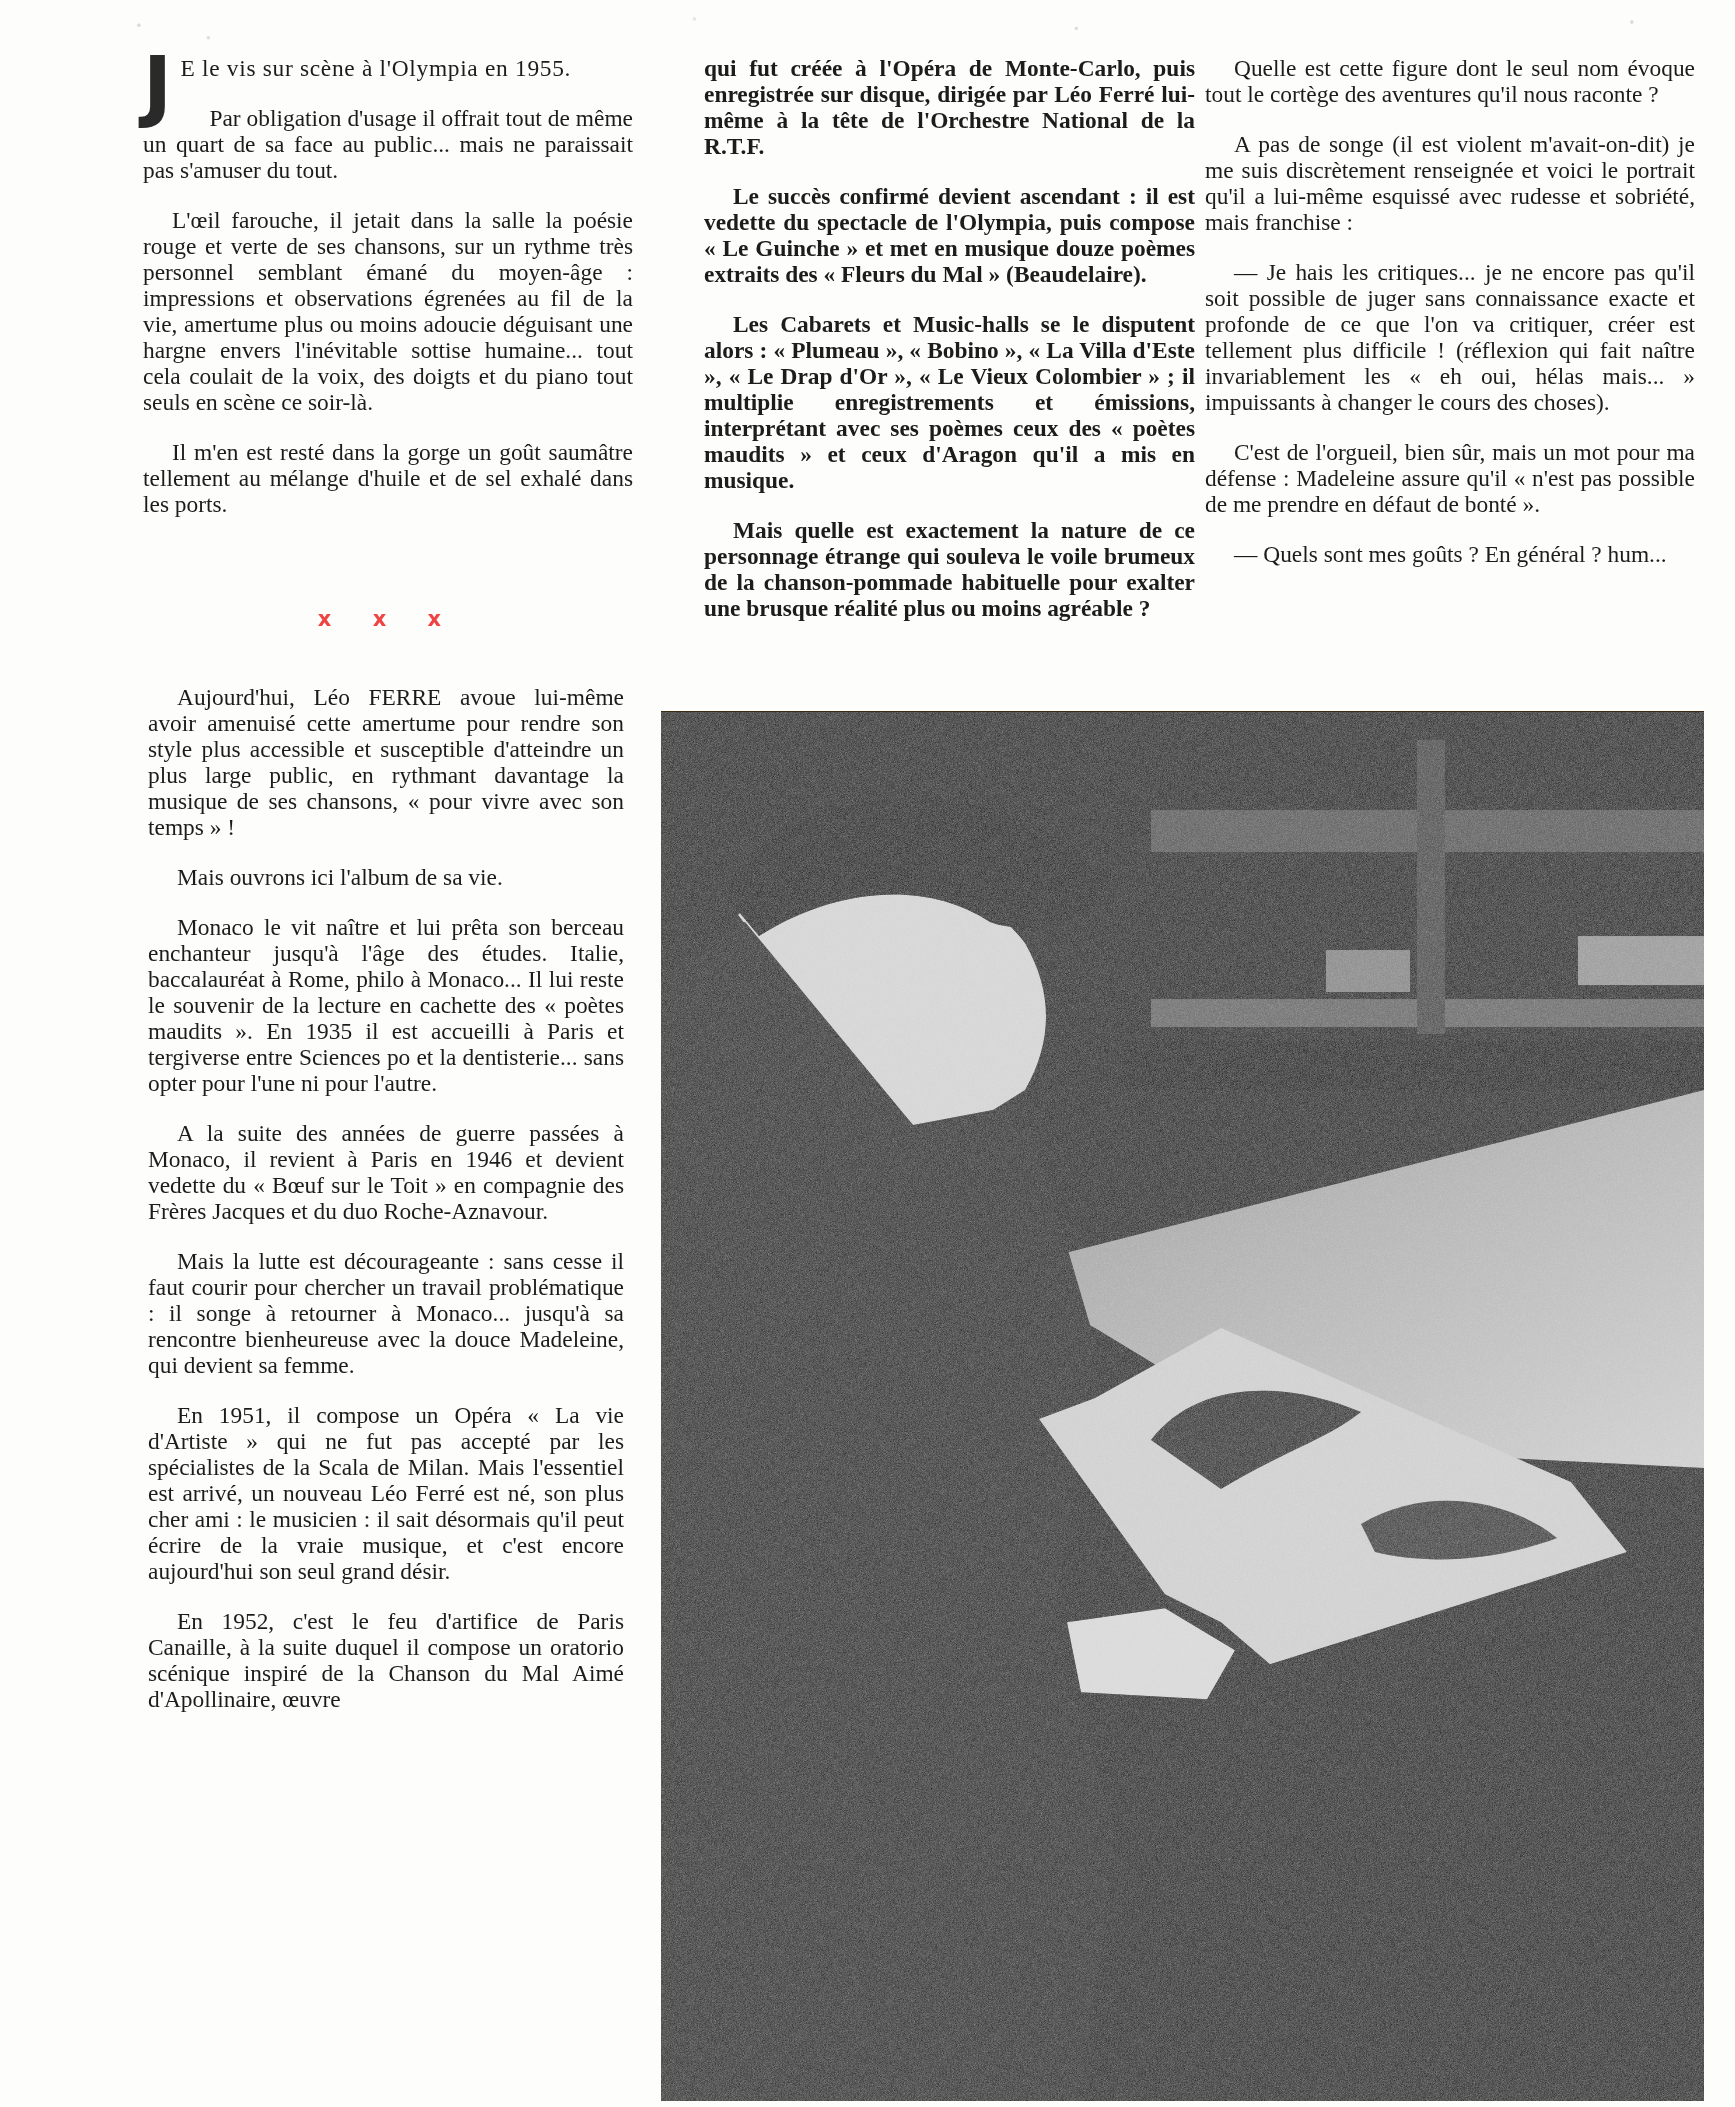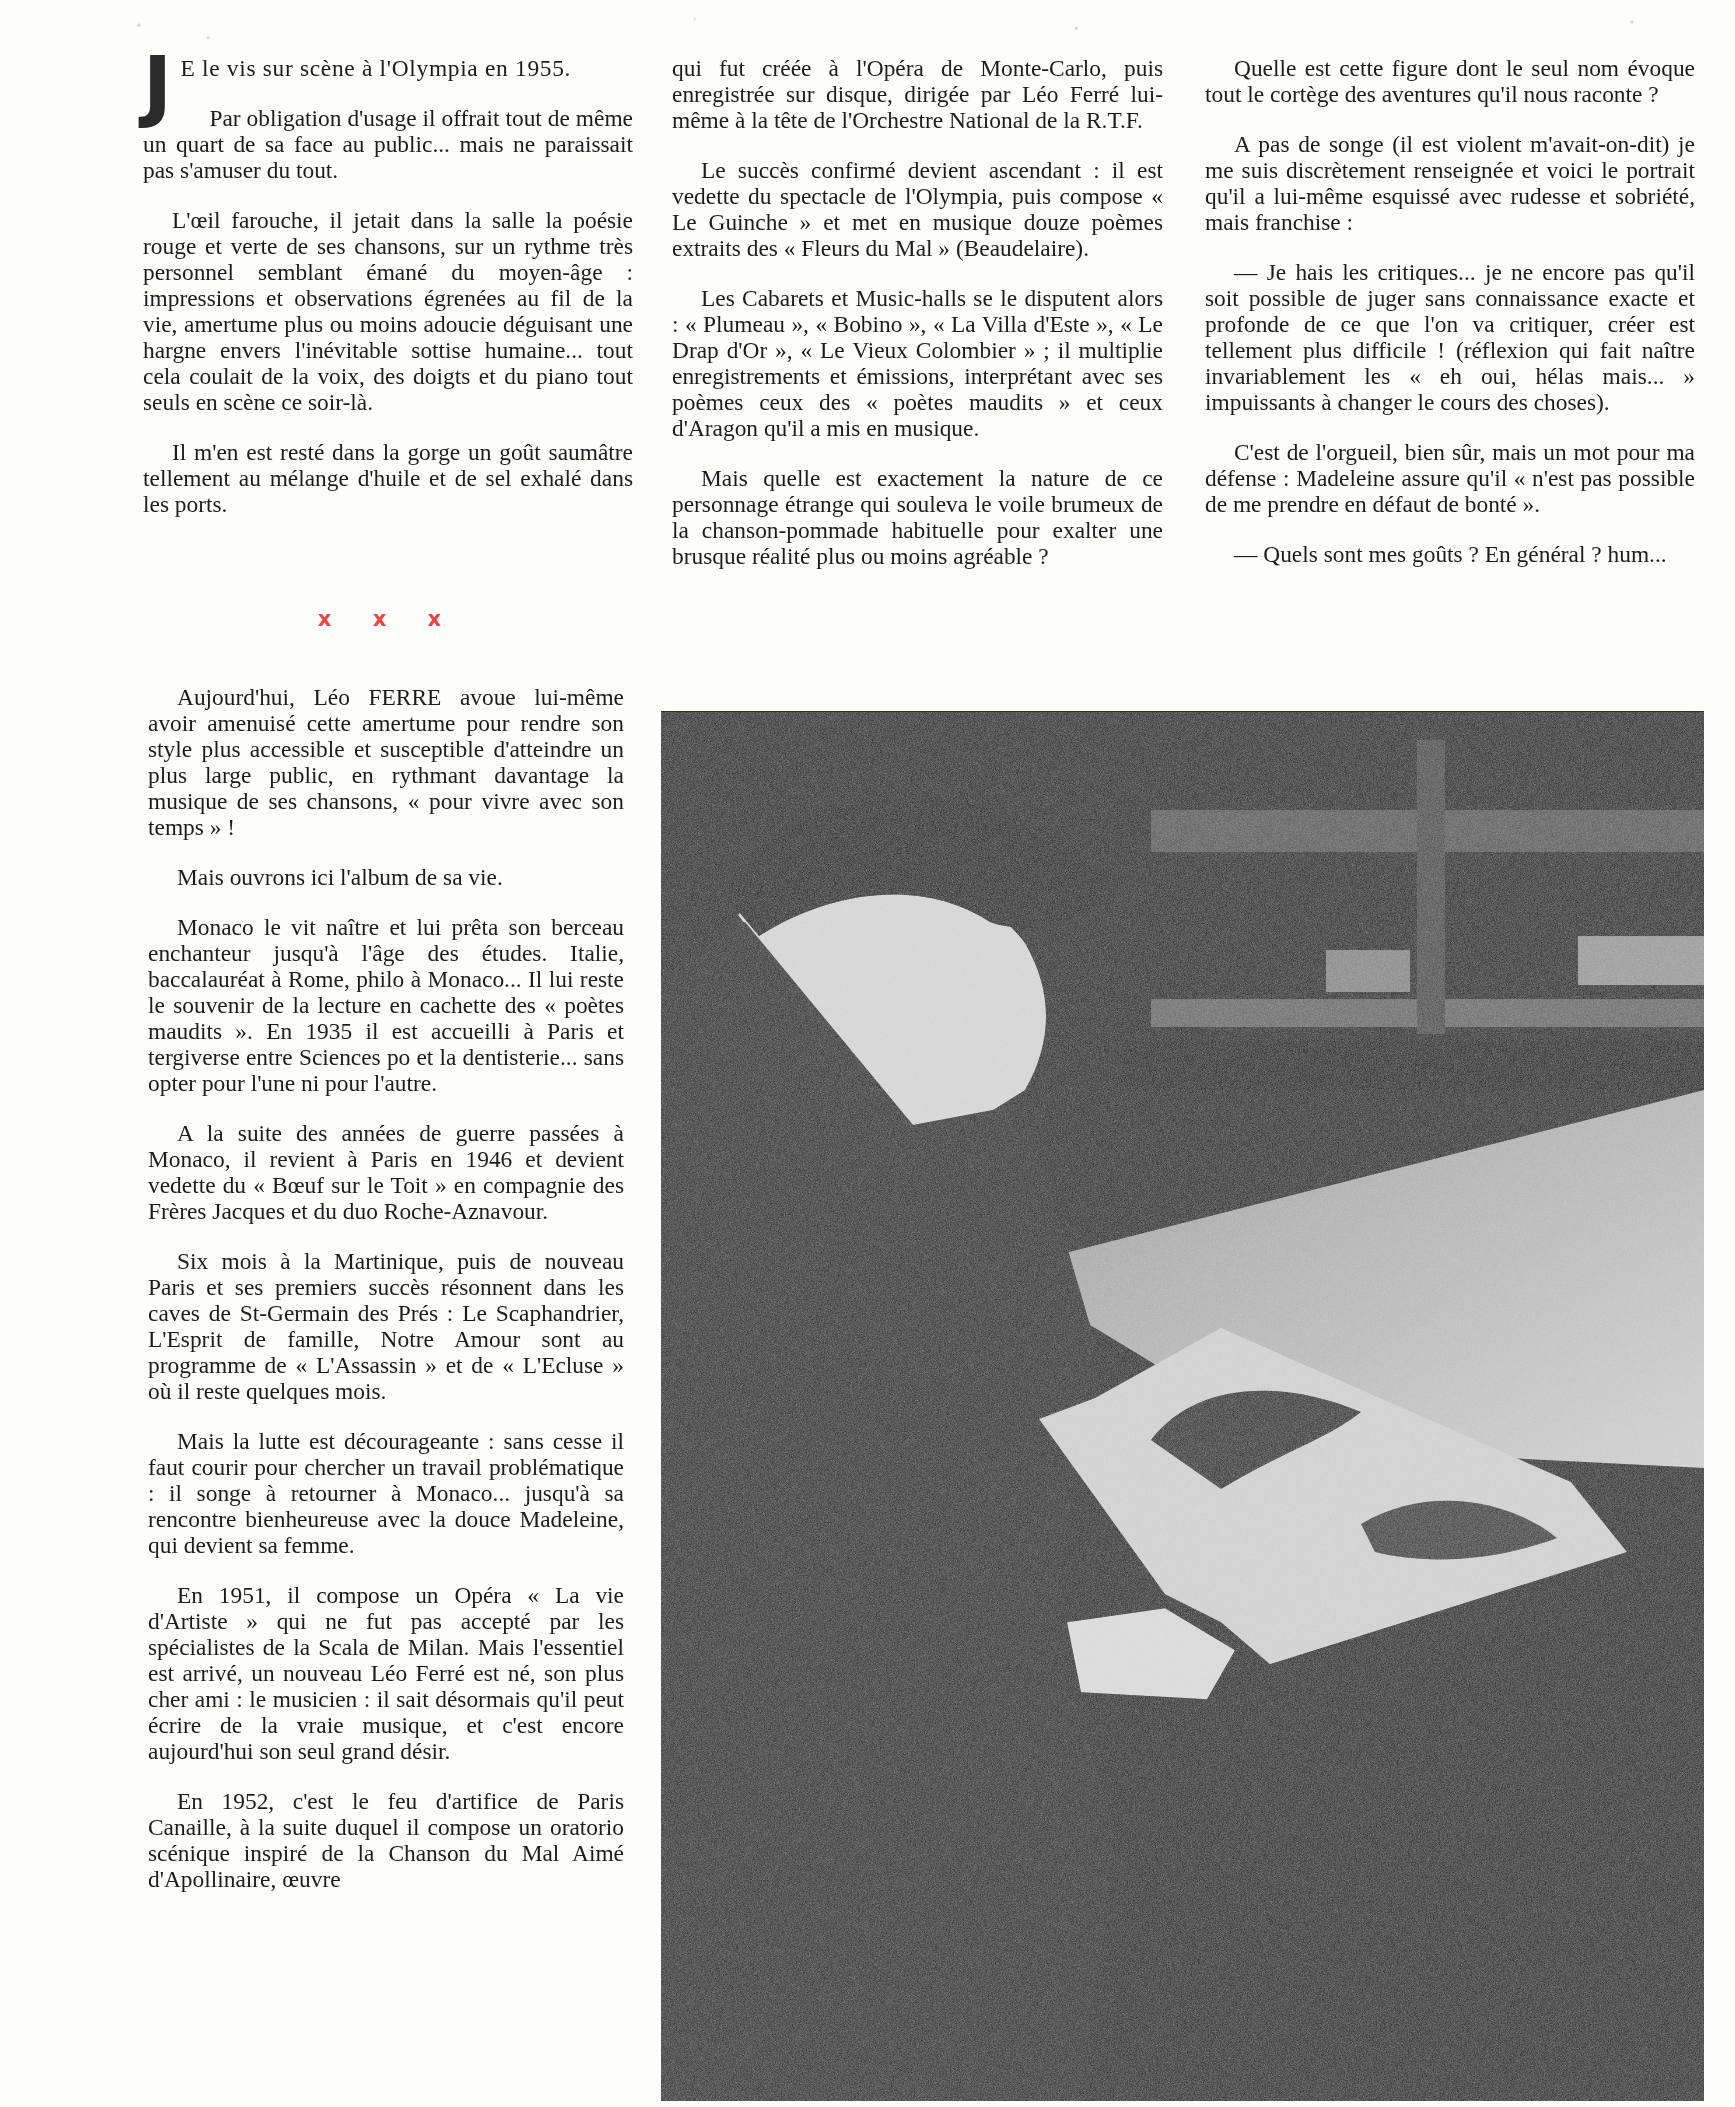--- a/index.html
+++ b/index.html
@@ -21,21 +21,21 @@
   }
   .col {
     position: absolute;
     font-size: 23.4px;
     line-height: 26px;
     text-align: justify;
     hyphens: manual;
   }
   .col p { margin: 0 0 24px 0; text-indent: 29px; }
   #col1 { left: 143px; top: 55px; width: 490px; }
-  #col2 { left: 672px; top: 55px; width: 491px; }
+  #col2 { left: 704px; top: 55px; width: 491px; font-weight: bold; }
   #col3 { left: 1205px; top: 55px; width: 490px; }
   #col1b { left: 148px; top: 684px; width: 476px; }
 
   .dropcap-para { text-indent: 0 !important; }
   .dropcap {
     float: left;
     font-family: "DejaVu Sans", sans-serif;
     font-weight: bold;
     font-size: 78px;
     line-height: 59px;
@@ -73,21 +73,20 @@
   <p>Il m'en est resté dans la gorge un goût saumâtre tellement au mélange d'huile et de sel exhalé dans les ports.</p>
 </div>
 
 <div class="separator">x x x</div>
 
 <div id="col1b" class="col">
   <p>Aujourd'hui, Léo FERRE avoue lui-même avoir amenuisé cette amertume pour rendre son style plus accessible et susceptible d'atteindre un plus large public, en rythmant davantage la musique de ses chansons, « pour vivre avec son temps » !</p>
   <p>Mais ouvrons ici l'album de sa vie.</p>
   <p>Monaco le vit naître et lui prêta son berceau enchanteur jusqu'à l'âge des études. Italie, baccalauréat à Rome, philo à Monaco... Il lui reste le souvenir de la lecture en cachette des « poètes maudits ». En 1935 il est accueilli à Paris et tergiverse entre Sciences po et la dentisterie... sans opter pour l'une ni pour l'autre.</p>
   <p>A la suite des années de guerre passées à Monaco, il revient à Paris en 1946 et devient vedette du « Bœuf sur le Toit » en compagnie des Frères Jacques et du duo Roche-Aznavour.</p>
-  <p>Six mois à la Martinique, puis de nouveau Paris et ses premiers succès résonnent dans les caves de St-Germain des Prés : Le Scaphandrier, L'Esprit de famille, Notre Amour sont au programme de « L'Assassin » et de « L'Ecluse » où il reste quelques mois.</p>
   <p>Mais la lutte est décourageante : sans cesse il faut courir pour chercher un travail problématique : il songe à retourner à Monaco... jusqu'à sa rencontre bienheureuse avec la douce Madeleine, qui devient sa femme.</p>
   <p>En 1951, il compose un Opéra « La vie d'Artiste » qui ne fut pas accepté par les spécialistes de la Scala de Milan. Mais l'essentiel est arrivé, un nouveau Léo Ferré est né, son plus cher ami : le musicien : il sait désormais qu'il peut écrire de la vraie musique, et c'est encore aujourd'hui son seul grand désir.</p>
   <p>En 1952, c'est le feu d'artifice de Paris Canaille, à la suite duquel il compose un oratorio scénique inspiré de la Chanson du Mal Aimé d'Apollinaire, œuvre</p>
 </div>
 
 <div id="col2" class="col">
   <p class="cont">qui fut créée à l'Opéra de Monte-Carlo, puis enregistrée sur disque, dirigée par Léo Ferré lui-même à la tête de l'Orchestre National de la R.T.F.</p>
   <p>Le succès confirmé devient ascendant : il est vedette du spectacle de l'Olympia, puis compose « Le Guinche » et met en musique douze poèmes extraits des « Fleurs du Mal » (Beaudelaire).</p>
   <p>Les Cabarets et Music-halls se le disputent alors : « Plumeau », « Bobino », « La Villa d'Este », « Le Drap d'Or », « Le Vieux Colombier » ; il multiplie enregistrements et émissions, interprétant avec ses poèmes ceux des « poètes maudits » et ceux d'Aragon qu'il a mis en musique.</p>
   <p>Mais quelle est exactement la nature de ce personnage étrange qui souleva le voile brumeux de la chanson-pommade habituelle pour exalter une brusque réalité plus ou moins agréable ?</p>

